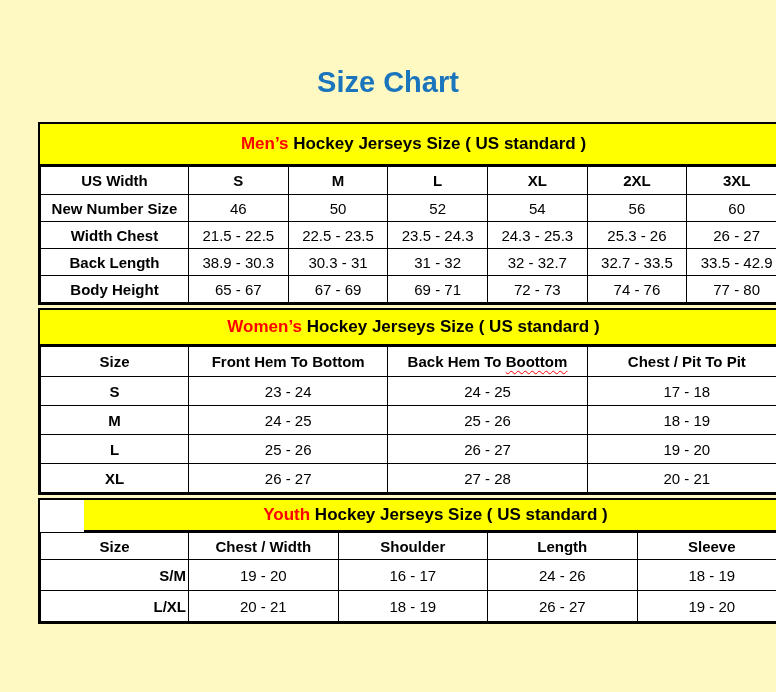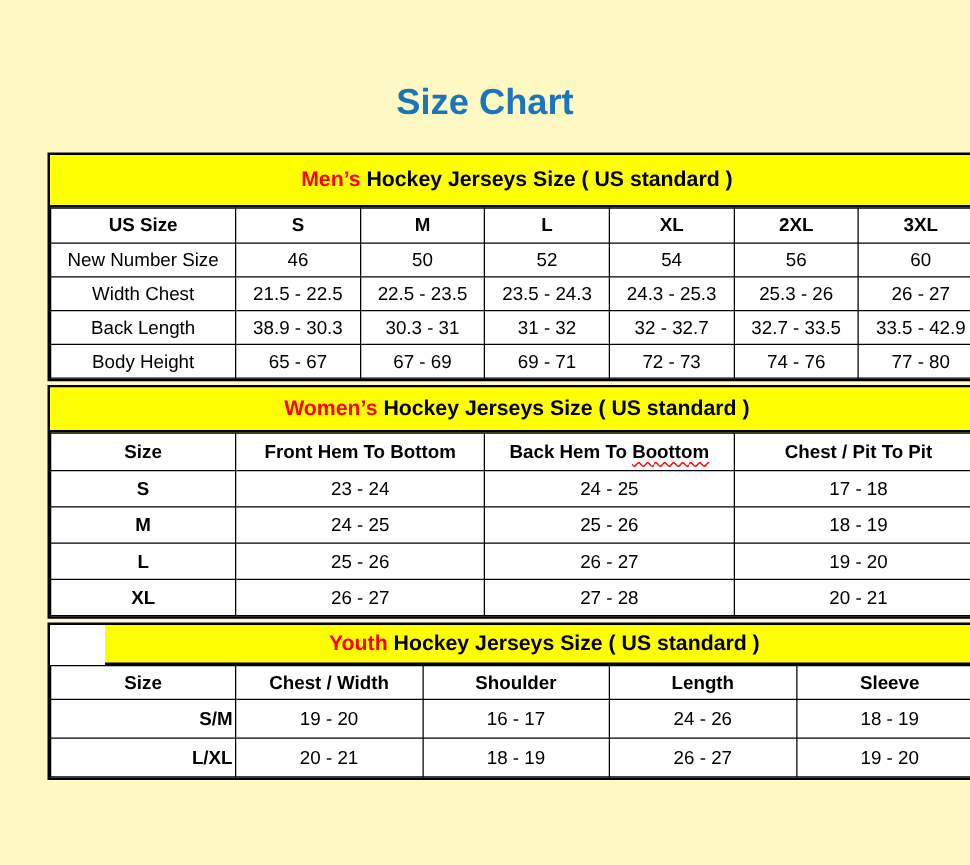--- a/index.html
+++ b/index.html
@@ -57,21 +57,21 @@
     font-size: 15px;
     color: #000;
     padding: 0 2px;
     overflow: hidden;
     white-space: nowrap;
   }
   thead th { font-weight: bold; }
   tr > *:first-child { width: 143px; }
   #sec-mens thead tr   { height: 28px; }
   #sec-mens tbody tr   { height: 27px; }
-  #sec-mens tbody th   { font-weight: normal; }
+  #sec-mens tbody th   { font-weight: bold; }
   #sec-womens thead tr { height: 30px; }
   #sec-womens tbody tr { height: 29px; }
   #sec-womens tbody th { font-weight: bold; }
   #sec-youth thead tr  { height: 27px; }
   #sec-youth tbody tr  { height: 31px; }
   #sec-youth tbody th  { font-weight: bold; text-align: right; }
   .squiggle {
     text-decoration-line: underline;
     text-decoration-style: wavy;
     text-decoration-color: var(--highlight, #ff0000);
@@ -86,21 +86,21 @@
 
   <div class="title">Size Chart</div>
 
   <section class="size-section" id="sec-mens">
     <div class="banner">
       <span class="hl">Men’s</span><span> Hockey Jerseys Size ( US standard )</span>
     </div>
     <table>
         <thead>
           <tr>
-            <th>US Size</th>
+            <th>US Width</th>
             <th>S</th>
             <th>M</th>
             <th>L</th>
             <th>XL</th>
             <th>2XL</th>
             <th>3XL</th>
           </tr>
         </thead>
         <tbody>
           <tr>

